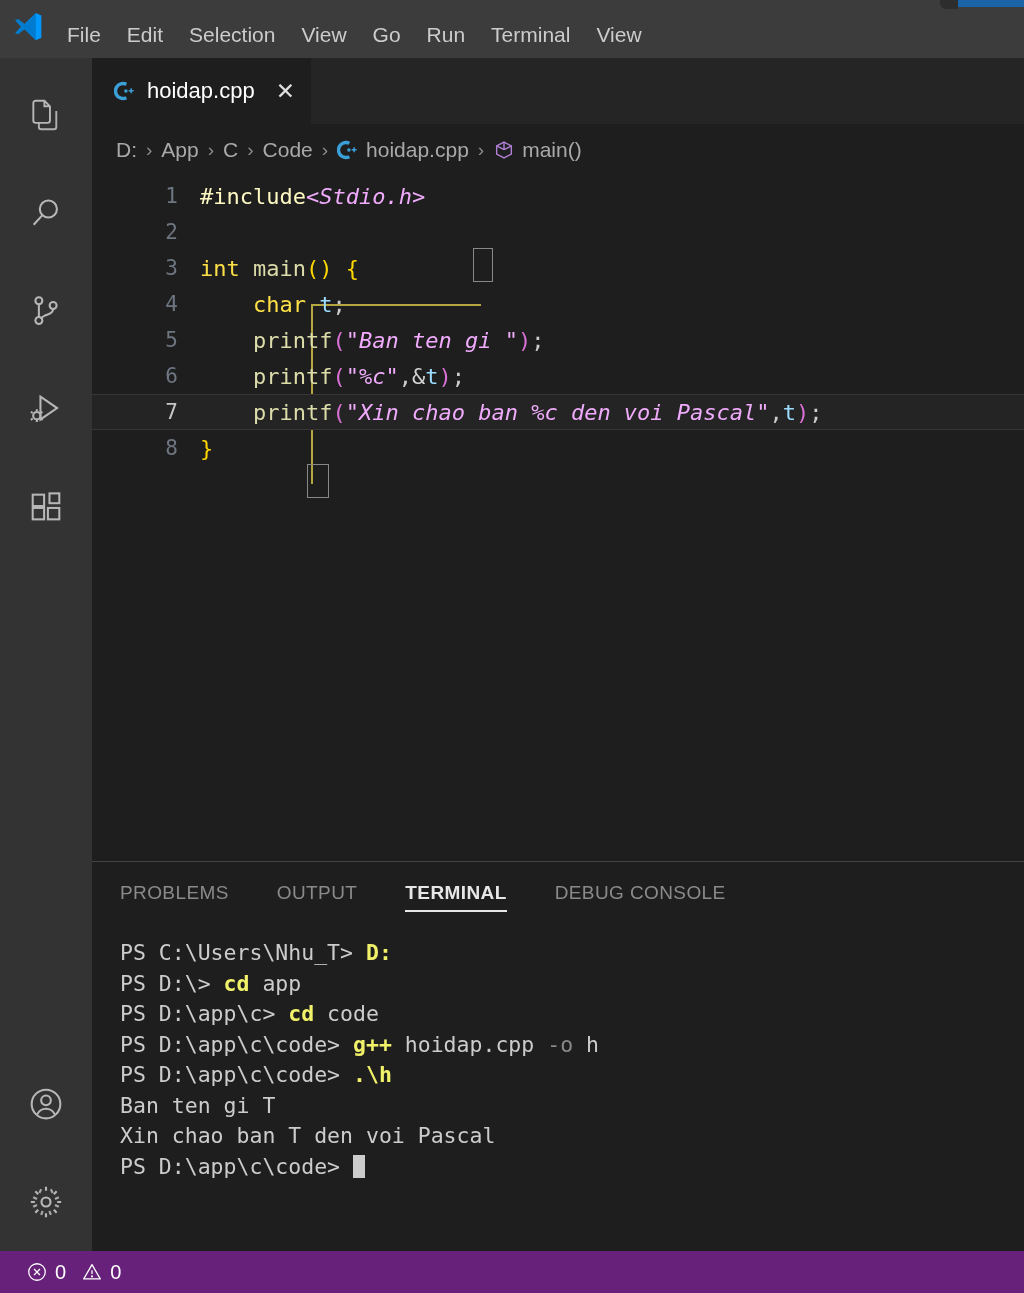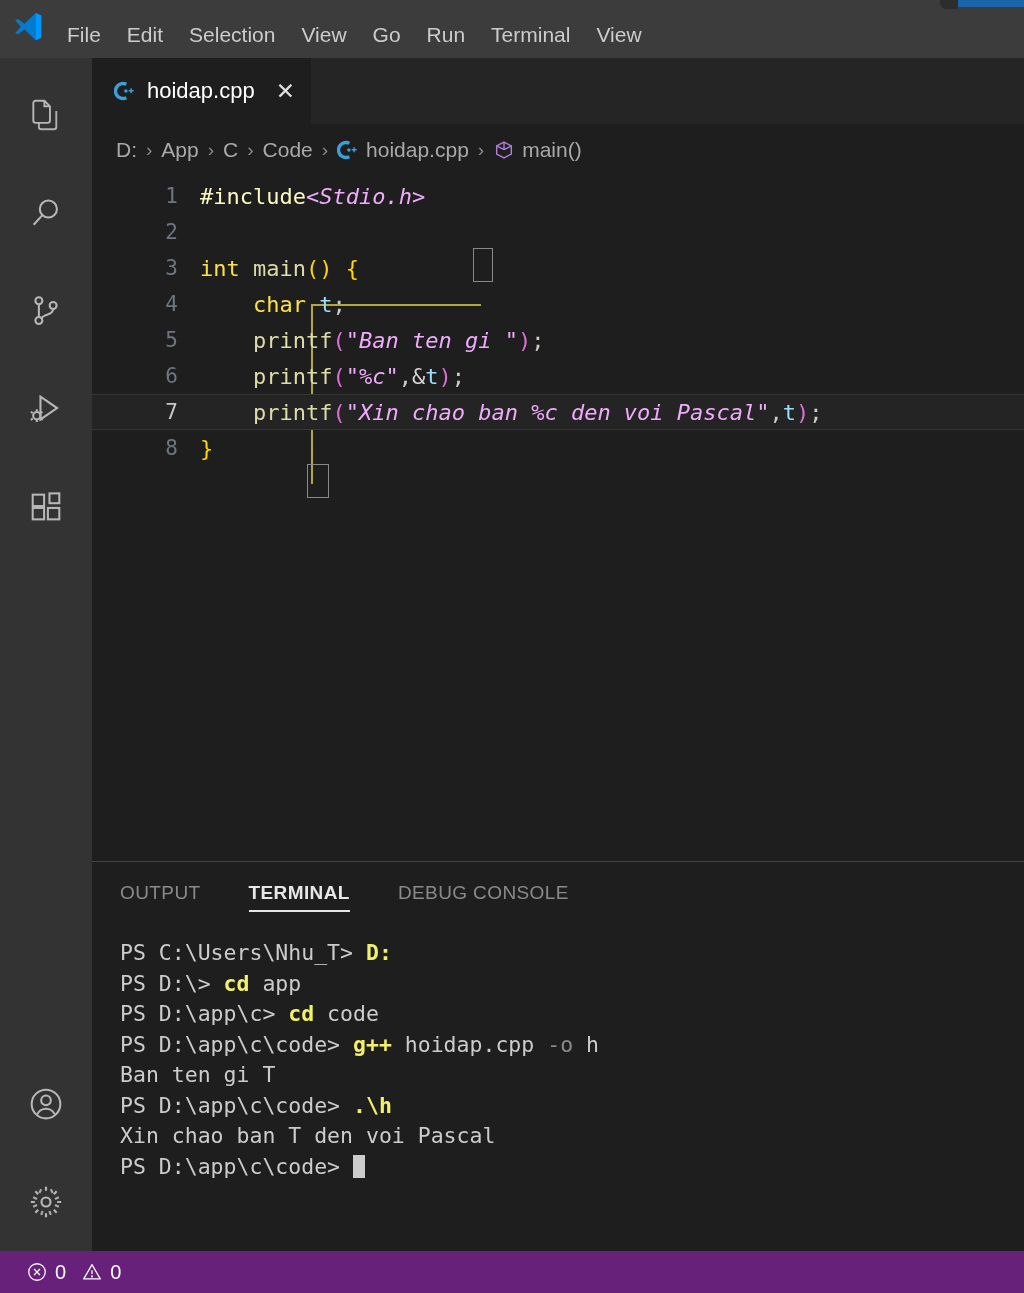--- a/index.html
+++ b/index.html
@@ -324,31 +324,32 @@
           <div class="code-line"><span class="lnum">3</span><span class="ltext"><span></span><span class="c-kw">int</span><span class="c-pun"> </span><span class="c-fn">main</span><span class="c-br1">()</span><span class="c-pun"> </span><span class="c-br1">{</span></span></div>
           <div class="code-line"><span class="lnum">4</span><span class="ltext"><span>    </span><span class="c-kw">char</span><span class="c-pun"> </span><span class="c-var">t</span><span class="c-pun">;</span></span></div>
           <div class="code-line"><span class="lnum">5</span><span class="ltext"><span>    </span><span class="c-fn">printf</span><span class="c-br2">(</span><span class="c-str">"Ban ten gi "</span><span class="c-br2">)</span><span class="c-pun">;</span></span></div>
           <div class="code-line"><span class="lnum">6</span><span class="ltext"><span>    </span><span class="c-fn">printf</span><span class="c-br2">(</span><span class="c-str">"%c"</span><span class="c-pun">,</span><span class="c-amp">&amp;</span><span class="c-var">t</span><span class="c-br2">)</span><span class="c-pun">;</span></span></div>
           <div class="code-line active"><span class="lnum">7</span><span class="ltext"><span>    </span><span class="c-fn">printf</span><span class="c-br2">(</span><span class="c-str">"Xin chao ban %c den voi Pascal"</span><span class="c-pun">,</span><span class="c-var">t</span><span class="c-br2">)</span><span class="c-pun">;</span></span></div>
           <div class="code-line"><span class="lnum">8</span><span class="ltext"><span></span><span class="c-br1">}</span></span></div>
         </div>
 
       <div class="panel">
         <div class="panel-tabs">
+          <div class="ptab">PROBLEMS</div>
           <div class="ptab">OUTPUT</div>
           <div class="ptab active">TERMINAL</div>
           <div class="ptab">DEBUG CONSOLE</div>
         </div>
         <div class="terminal" id="terminal">
             <div class="tline"><span>PS C:\Users\Nhu_T&gt; </span><span class="t-cmd">D:</span></div>
             <div class="tline"><span>PS D:\&gt; </span><span class="t-cmd">cd</span><span> app</span></div>
             <div class="tline"><span>PS D:\app\c&gt; </span><span class="t-cmd">cd</span><span> code</span></div>
             <div class="tline"><span>PS D:\app\c\code&gt; </span><span class="t-cmd">g++</span><span> hoidap.cpp </span><span class="t-dim">-o</span><span> h</span></div>
+            <div class="tline"><span>PS D:\app\c\code&gt; </span><span class="t-cmd">.\h</span></div>
             <div class="tline"><span>Ban ten gi T</span></div>
-            <div class="tline"><span>PS D:\app\c\code&gt; </span><span class="t-cmd">.\h</span></div>
             <div class="tline"><span>Xin chao ban T den voi Pascal</span></div>
             <div class="tline"><span>PS D:\app\c\code&gt; </span><span class="t-cursor"></span></div>
           </div>
       </div>
 
     </div>
   </div>
 
   <div class="statusbar">
     <div class="sb-group">

